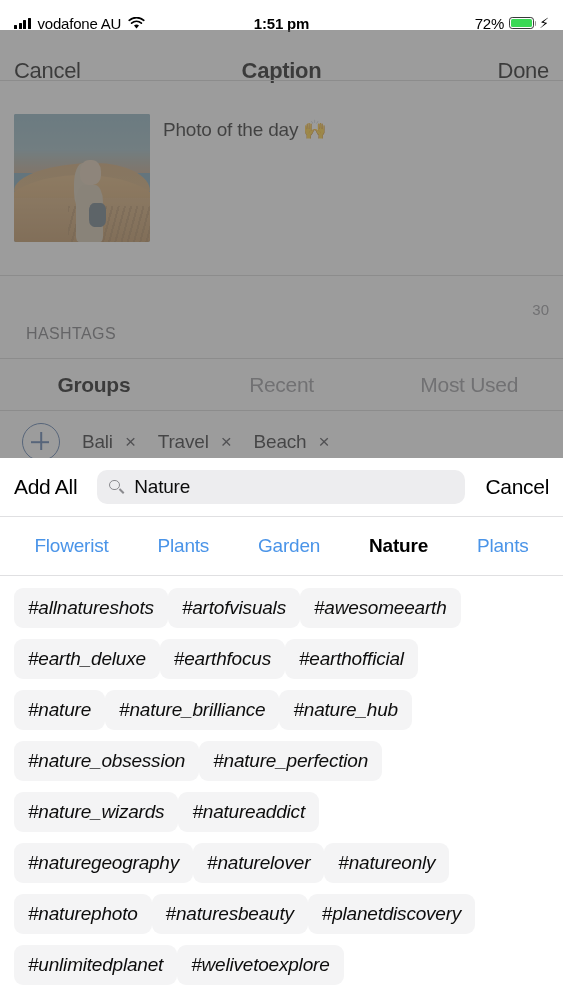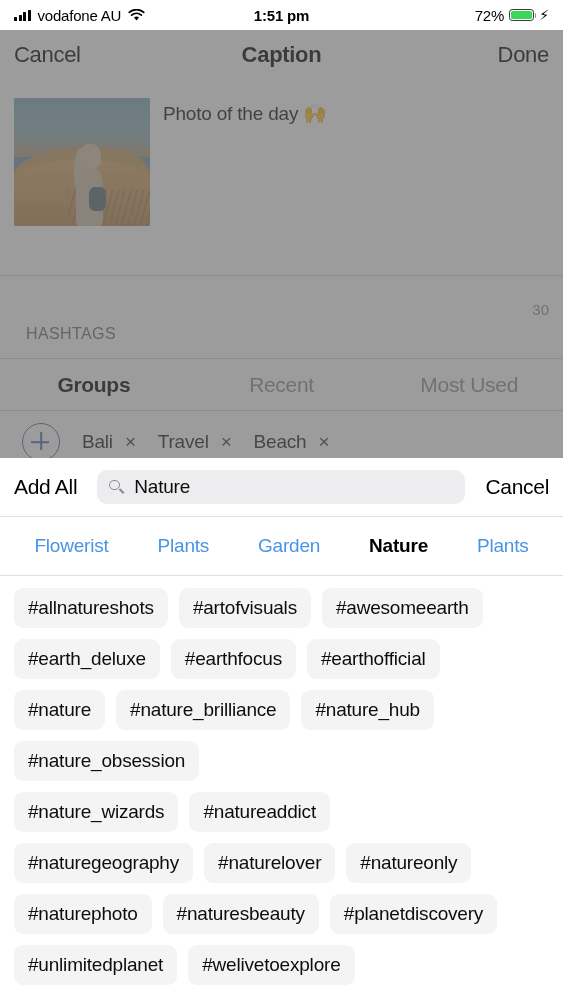--- a/index.html
+++ b/index.html
@@ -8,21 +8,21 @@
     background:#ffffff;
     font-family:"Liberation Sans","DejaVu Sans",sans-serif;
     -webkit-font-smoothing:antialiased;
   }
   .phone{position:relative;width:563px;height:1000px;background:#fff;overflow:hidden;}
 
   
   .bg-layer{position:absolute;left:0;top:0;width:563px;height:460px;background:#fff;overflow:hidden;}
 
   
-  .statusbar{position:relative;height:30px;display:flex;align-items:center;padding:0 14px;background:#fff;}
+  .statusbar{position:relative;height:30px;display:flex;align-items:center;padding:8px 14px;background:#fff;}
   .sb-left{display:flex;align-items:center;gap:7px;}
   .sb-center{position:absolute;left:0;right:0;text-align:center;font-size:15px;font-weight:600;color:#000;letter-spacing:-0.2px;pointer-events:none;}
   .sb-right{margin-left:auto;display:flex;align-items:center;gap:5px;position:relative;z-index:2;}
   .carrier{font-size:15px;color:#000;letter-spacing:-0.2px;}
   .bars{display:flex;align-items:flex-end;gap:1.5px;height:11px;}
   .bars i{display:block;width:3px;background:#000;border-radius:0.5px;}
   .bars i:nth-child(1){height:4px;}
   .bars i:nth-child(2){height:6px;}
   .bars i:nth-child(3){height:8.5px;}
   .bars i:nth-child(4){height:11px;}
@@ -85,21 +85,21 @@
   .mag::after{content:"";position:absolute;right:0.5px;bottom:0.5px;width:5.5px;height:1.6px;background:#8a8a8e;transform:rotate(45deg);transform-origin:right center;}
   .search-val{font-size:19px;color:#0c0c0c;letter-spacing:-0.2px;}
   .sheet-cancel{font-size:21px;color:#000;letter-spacing:-0.3px;white-space:nowrap;}
   .sheet-div{height:1px;background:#e0e0e2;}
 
   .cat-row{height:58px;display:flex;align-items:center;justify-content:space-around;padding:0 10px;background:#fff;}
   .cat{font-size:19px;color:#4a94e8;letter-spacing:-0.2px;white-space:nowrap;}
   .cat.active{color:#000;font-weight:bold;}
 
   .tag-area{padding:12px 14px 0 14px;}
-  .tag-row{display:flex;gap:11px;margin-bottom:11px;}
+  .tag-row{display:flex;margin-bottom:11px;font-style:italic;}
   .tag{background:#f4f4f5;border-radius:9px;padding:9px 14px;font-size:19px;color:#0d0d0d;letter-spacing:-0.2px;white-space:nowrap;}
 </style>
 </head>
 <body>
 
 <div class="phone">
 
   <div class="bg-layer">
 
     <div class="statusbar">
@@ -221,20 +221,21 @@
         <span class="tag">#earthfocus</span>
         <span class="tag">#earthofficial</span>
       </div>
       <div class="tag-row">
         <span class="tag">#nature</span>
         <span class="tag">#nature_brilliance</span>
         <span class="tag">#nature_hub</span>
       </div>
       <div class="tag-row">
         <span class="tag">#nature_obsession</span>
+        <span class="tag">#nature_perfection</span>
       </div>
       <div class="tag-row">
         <span class="tag">#nature_wizards</span>
         <span class="tag">#natureaddict</span>
       </div>
       <div class="tag-row">
         <span class="tag">#naturegeography</span>
         <span class="tag">#naturelover</span>
         <span class="tag">#natureonly</span>
       </div>

